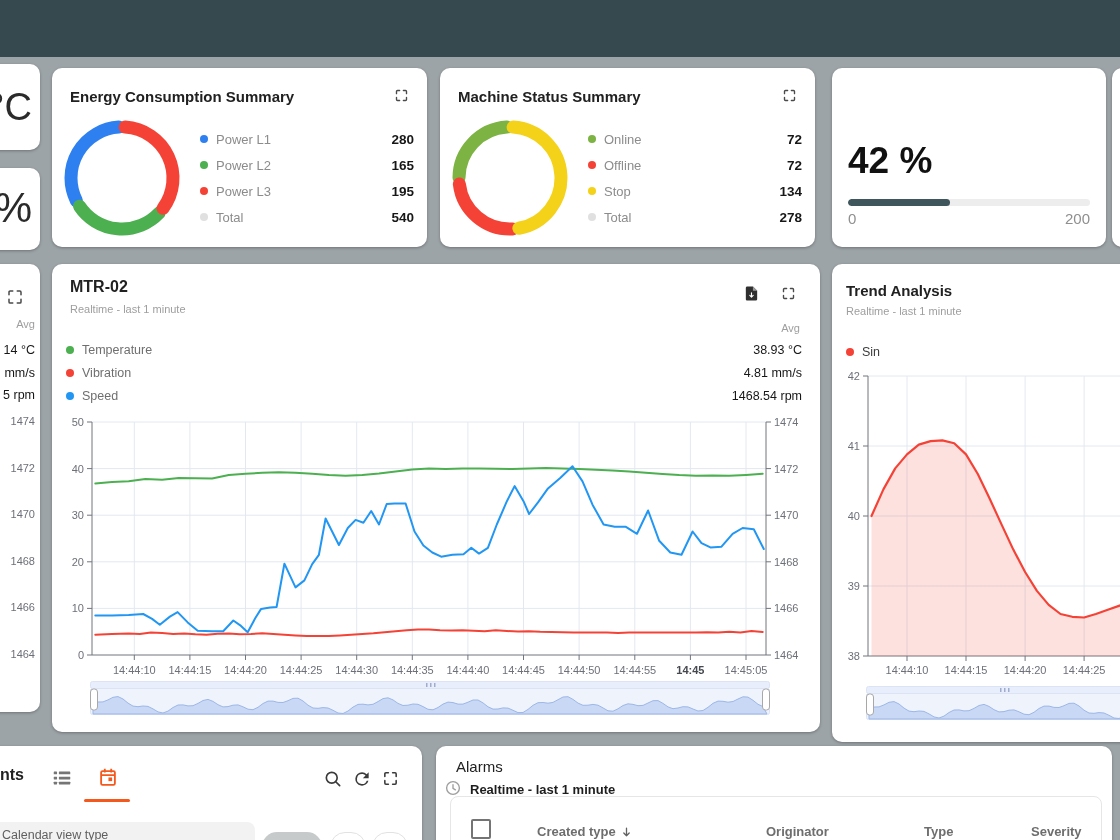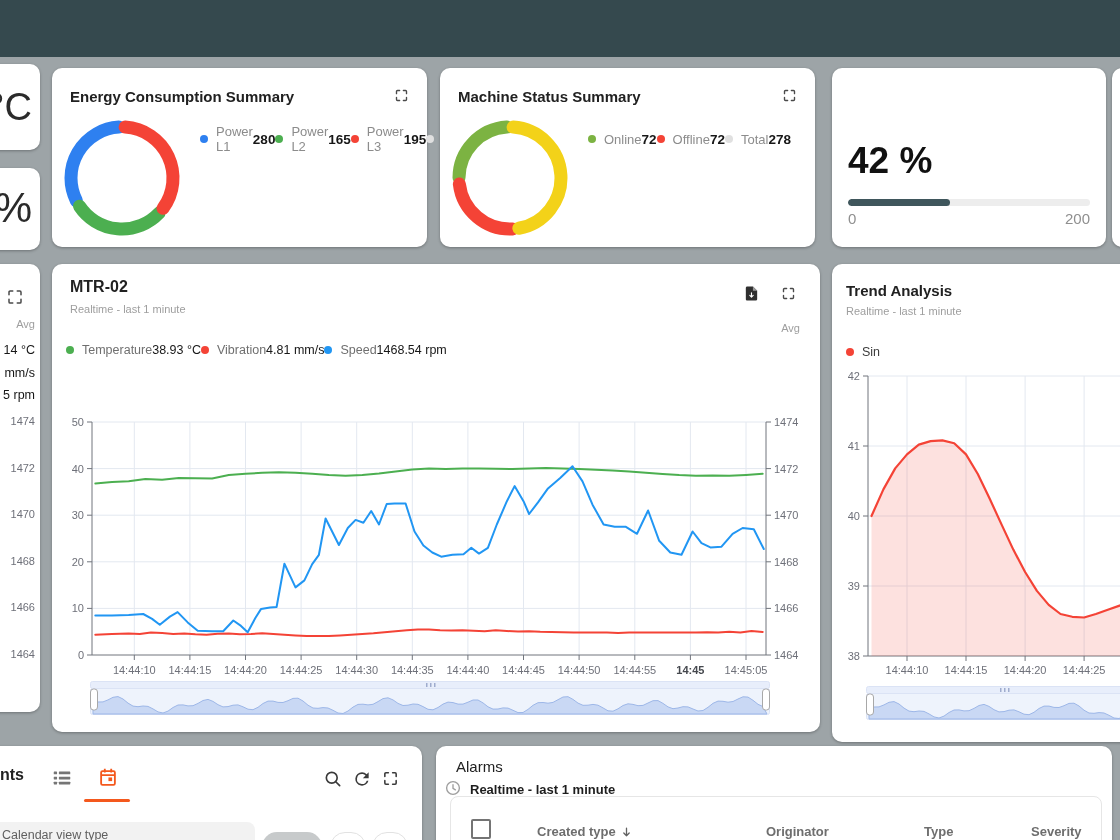--- a/index.html
+++ b/index.html
@@ -6,21 +6,21 @@
   .screen{position:relative;width:1120px;height:840px;background:#9da4a7;overflow:hidden;
     font-family:"Liberation Sans","DejaVu Sans",sans-serif;color:#1f1f1f;}
   .topbar{position:absolute;left:0;top:0;width:1120px;height:57px;background:#35494e;}
   .card{position:absolute;background:#fff;border-radius:10px;box-shadow:0 1px 3px rgba(0,0,0,.3);}
   .wtitle{font-size:15px;font-weight:700;color:#212121;}
   .wtitle-lg{font-size:16px;font-weight:700;color:#212121;}
   .wsub{font-size:11px;color:#9e9e9e;margin-top:3px;}
   .icon-btn{position:absolute;width:18px;height:18px;padding:0;border:0;background:transparent;cursor:pointer;}
   .icon-btn svg{display:block;width:100%;height:100%;}
   
-  .legend{position:absolute;display:flex;flex-direction:row;}
+  .legend{position:absolute;display:flex;flex-direction:column;}
   .lrow{display:flex;align-items:center;height:18px;margin-bottom:8px;}
   .dot{width:8px;height:8px;border-radius:50%;margin-right:8px;flex:none;}
   .llab{color:#8c8c8c;font-size:13px;flex:1;}
   .lval{color:#171717;font-size:13.5px;font-weight:700;}
   
   .mrow{display:flex;align-items:center;height:16px;margin-bottom:7px;}
   .mlab{color:#6f6f6f;font-size:12.5px;flex:1;}
   .mval{color:#171717;font-size:12.5px;font-weight:400;}
   .avg-head{position:absolute;font-size:11px;color:#9e9e9e;}
   svg text{font-family:"Liberation Sans","DejaVu Sans",sans-serif;}
@@ -136,20 +136,25 @@
     <div class="legend" style="left:148px;top:62px;right:13px;">
       <div class="lrow">
           <span class="dot" style="background-color: rgb(124, 179, 66);"></span>
           <span class="llab">Online</span>
           <span class="lval">72</span>
         </div>
       <div class="lrow">
           <span class="dot" style="background-color: rgb(244, 67, 54);"></span>
           <span class="llab">Offline</span>
           <span class="lval">72</span>
+        </div>
+      <div class="lrow">
+          <span class="dot" style="background-color: rgb(243, 210, 25);"></span>
+          <span class="llab">Stop</span>
+          <span class="lval">134</span>
         </div>
       <div class="lrow">
           <span class="dot" style="background-color: rgb(224, 224, 224);"></span>
           <span class="llab">Total</span>
           <span class="lval">278</span>
         </div>
     </div>
   </div>
 
   <div class="card" style="left:832px;top:68px;width:274px;height:179px;">

